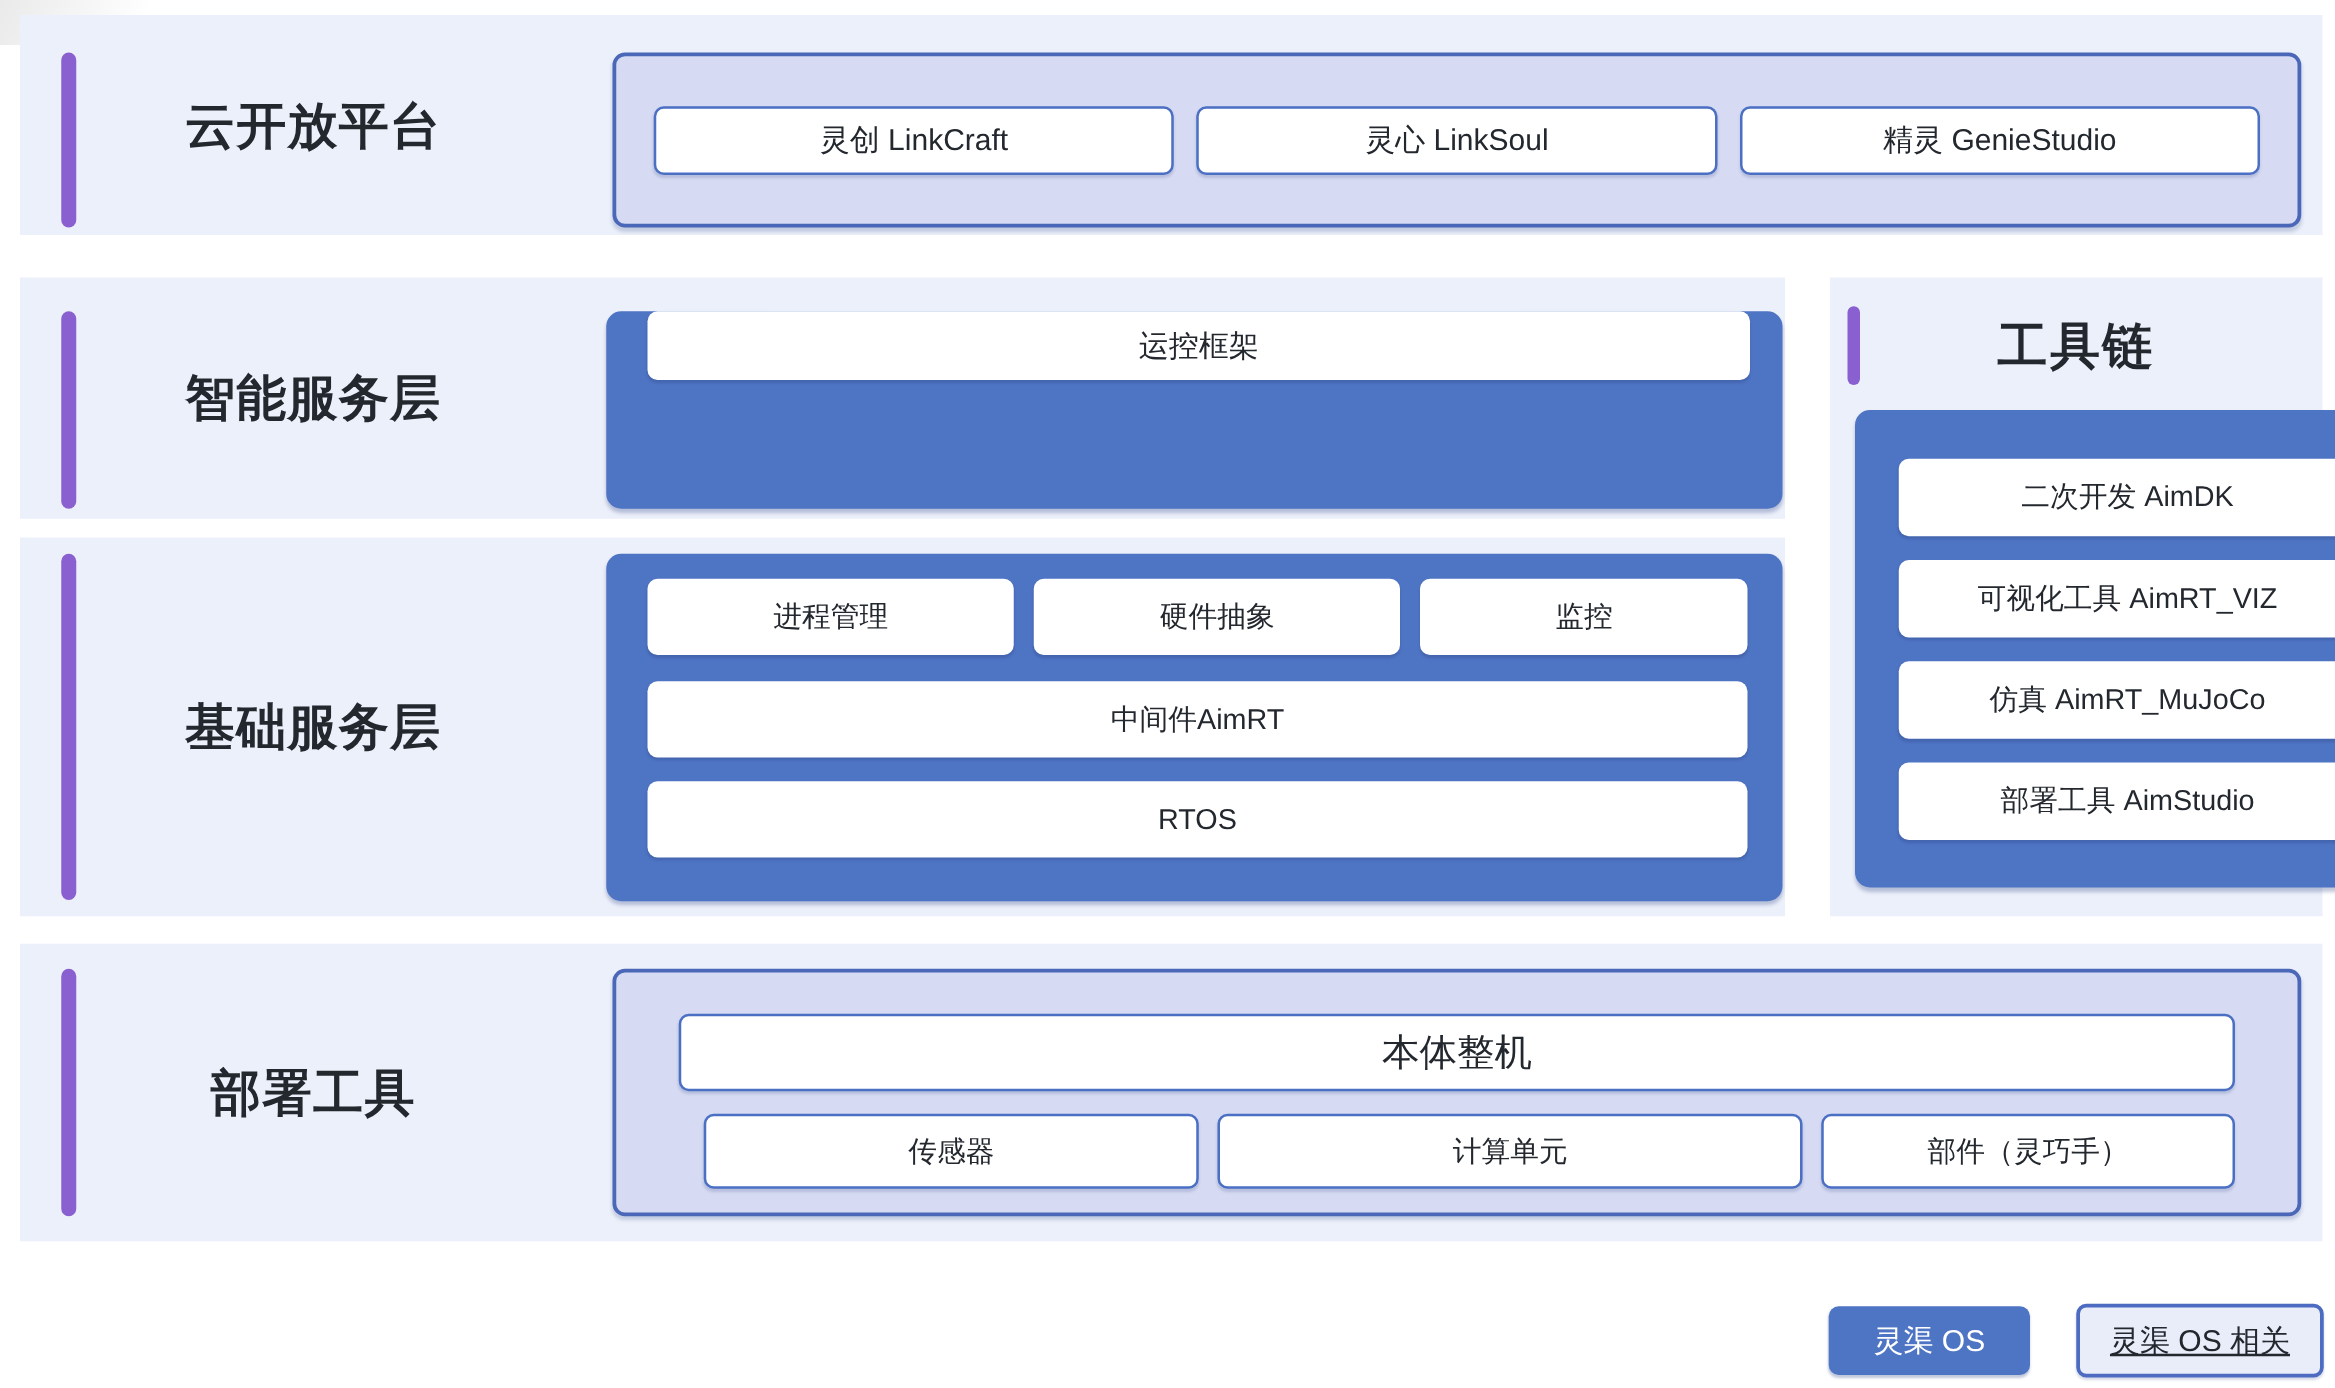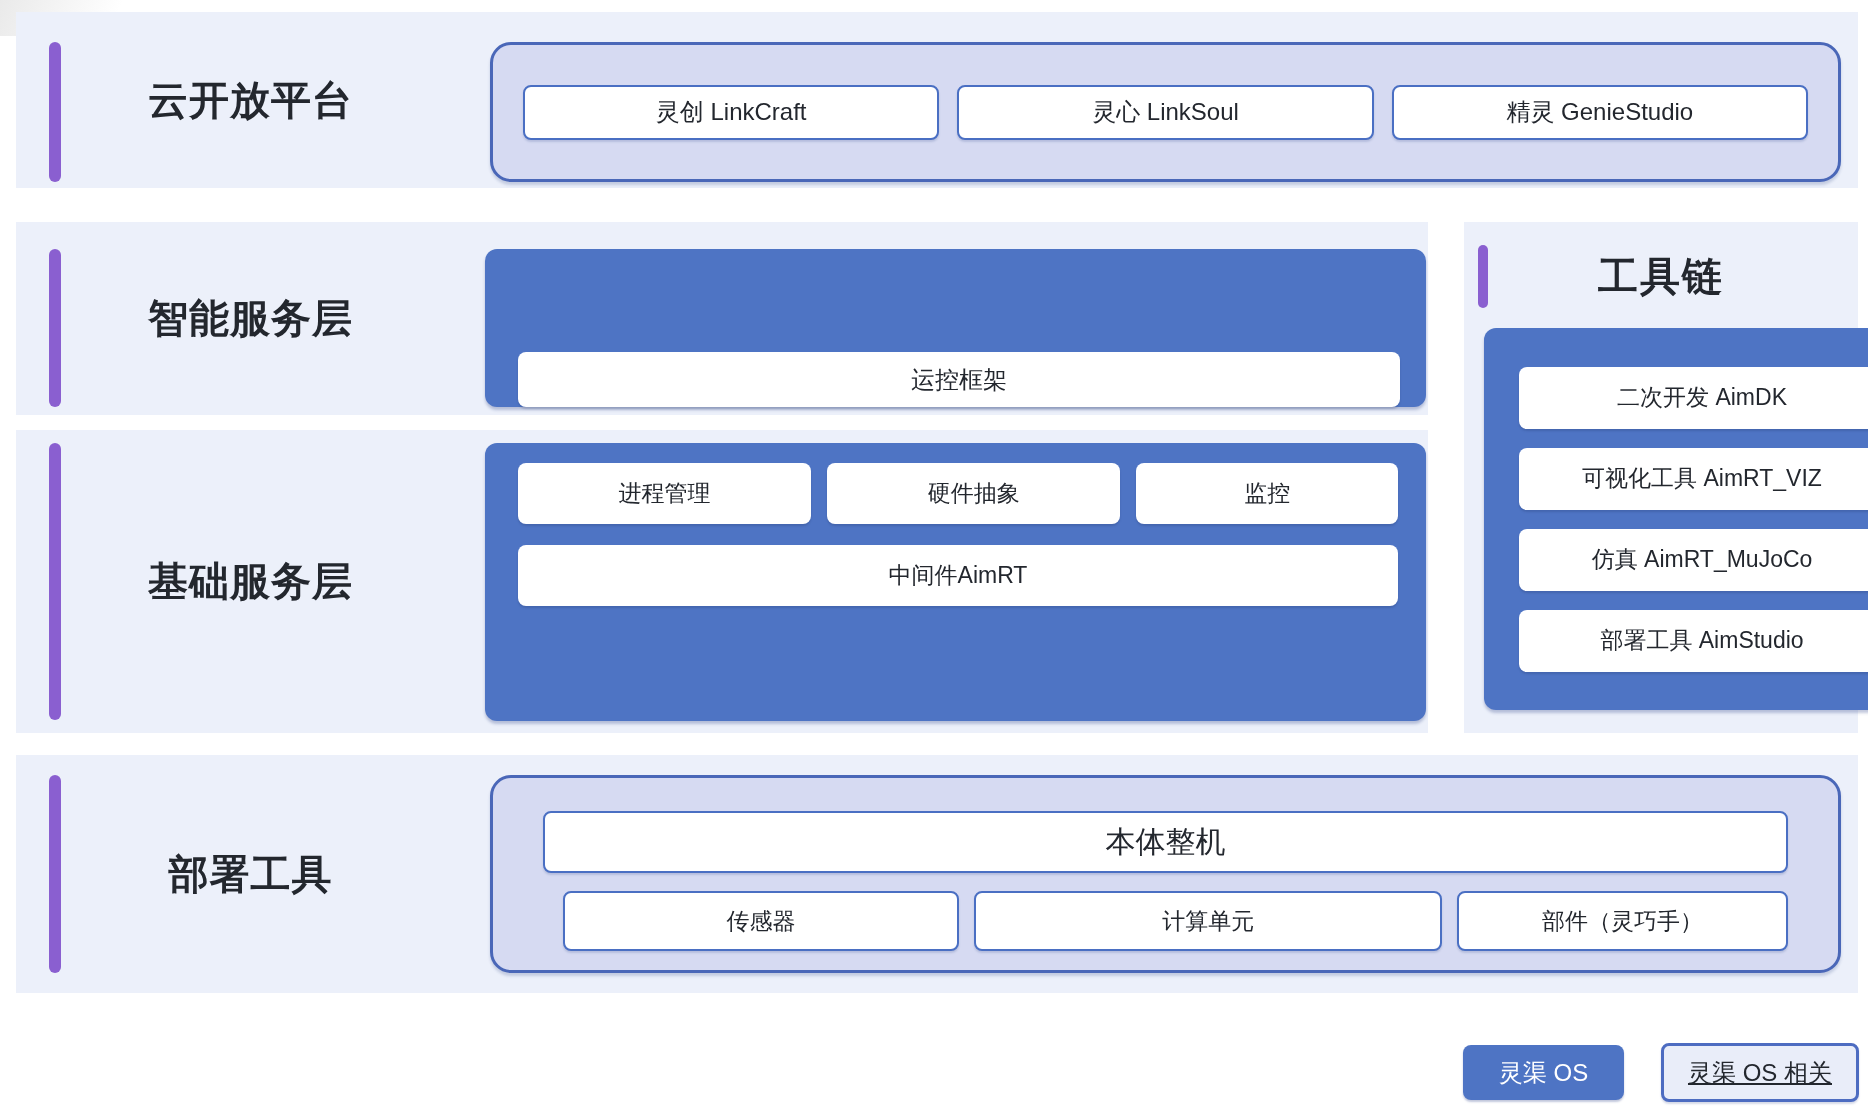--- a/index.html
+++ b/index.html
@@ -20,42 +20,42 @@
 
   .section{position:absolute;background:var(--c-section);}
   .accent-bar{position:absolute;width:12px;border-radius:6px;background:var(--c-purple);}
   .row-title{position:absolute;left:0;top:0;width:469px;height:100%;
     display:flex;align-items:center;justify-content:center;
     font-size:40px;font-weight:bold;letter-spacing:1px;}
 
   .panel-blue{position:absolute;background:var(--c-blue);border-radius:12px;
     box-shadow:0 3px 3px rgba(52,72,138,.30);}
   .panel-light{position:absolute;background:var(--c-lightpanel);
-    border:3px solid var(--c-panelborder);border-radius:21px;
+    border:3px solid var(--c-panelborder);border-radius:10px;
     box-shadow:0 3px 3px rgba(52,72,138,.22);}
 
   .wbox{display:flex;align-items:center;justify-content:center;
     background:#fff;border-radius:8px;font-size:23px;
     box-shadow:0 2px 2px rgba(38,58,110,.25);}
   .wbox.bordered{border:2px solid var(--c-boxborder);border-radius:8px;
     box-shadow:0 2px 2px rgba(70,90,150,.22);}
   .fs24{font-size:24px;}
 
   
   #sec-cloud{left:16px;top:12px;width:1842px;height:176px;}
   #sec-cloud .accent-bar{left:33px;top:30px;height:140px;}
   #cloud-panel{left:474px;top:30px;width:1351px;height:140px;
     display:flex;align-items:center;gap:18px;padding:0 30px;}
   #cloud-panel .wbox{flex:1;height:55px;}
 
   
   #sec-intel{left:16px;top:222px;width:1412px;height:193px;}
   #sec-intel .accent-bar{left:33px;top:27px;height:158px;}
   #intel-panel{left:469px;top:27px;width:941px;height:158px;
-    display:flex;align-items:flex-end;padding:0 26px 0 33px;}
+    display:flex;align-items:flex-start;padding:0 26px 0 33px;}
   #intel-panel .wbox{flex:1;height:55px;}
 
   
   #sec-tool{left:1464px;top:222px;width:394px;height:511px;}
   #tool-header{position:absolute;left:0;top:23px;width:100%;height:63px;
     display:flex;align-items:center;justify-content:center;
     font-size:40px;font-weight:bold;letter-spacing:2px;}
   #sec-tool .accent-bar{left:14px;top:23px;width:10px;height:63px;border-radius:5px;}
   #tool-panel{left:20px;top:106px;width:436px;height:382px;
     display:flex;flex-direction:column;justify-content:center;gap:19px;padding:0 35px;}
@@ -139,20 +139,21 @@
   <div class="section" id="sec-basic">
     <div class="accent-bar"></div>
     <div class="row-title">基础服务层</div>
     <div class="panel-blue" id="basic-panel">
       <div id="basic-row1">
         <div class="wbox">进程管理</div>
         <div class="wbox">硬件抽象</div>
         <div class="wbox">监控</div>
       </div>
       <div class="wbox full m1">中间件AimRT</div>
+      <div class="wbox full m2">RTOS</div>
     </div>
   </div>
 
   <div class="section" id="sec-hw">
     <div class="accent-bar"></div>
     <div class="row-title">部署工具</div>
     <div class="panel-light" id="hw-panel">
       <div class="wbox bordered" id="hw-main">本体整机</div>
       <div id="hw-row">
         <div class="wbox bordered">传感器</div>

